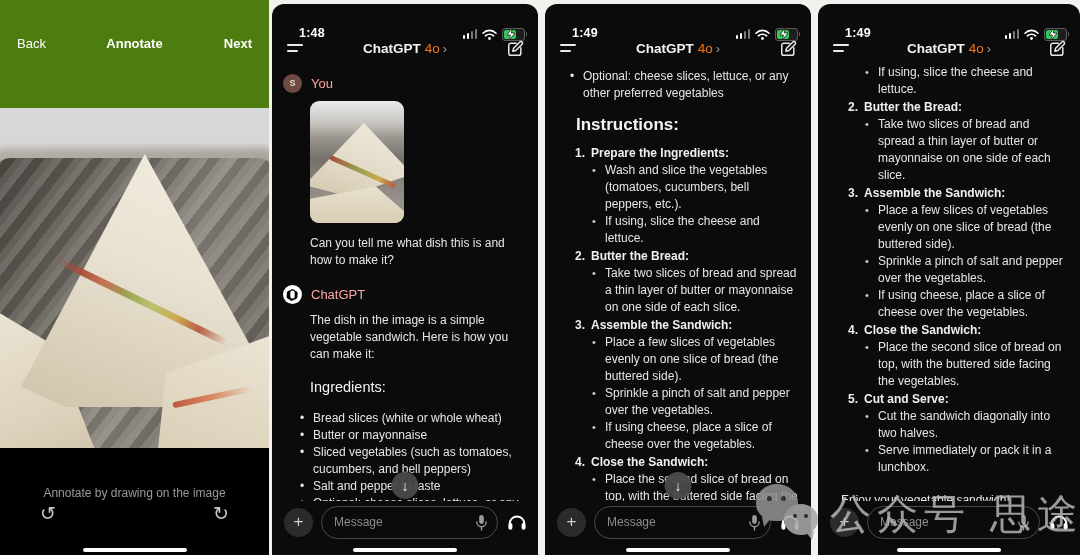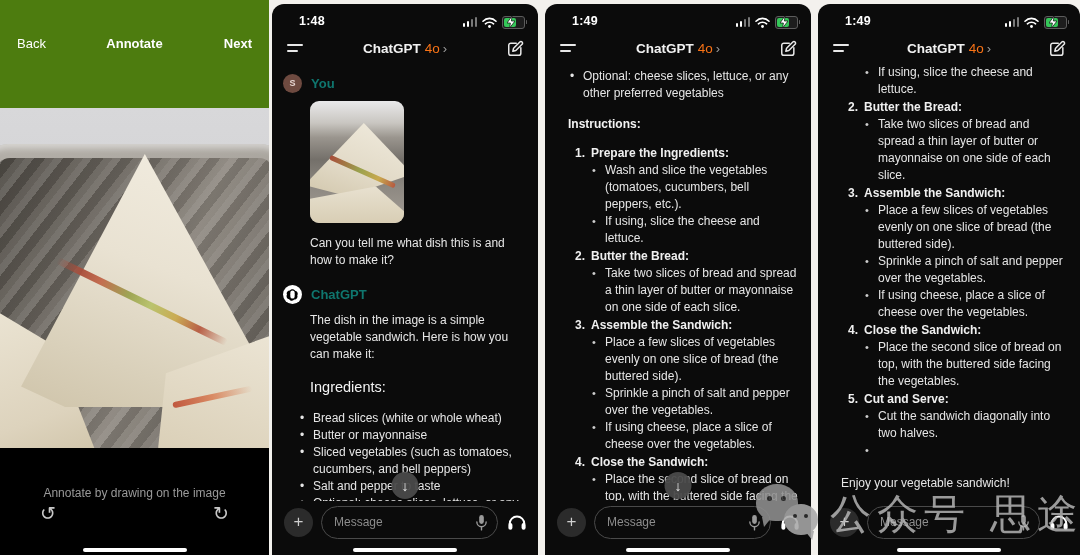--- a/index.html
+++ b/index.html
@@ -5,21 +5,21 @@
   html,body{margin:0;padding:0;}
   .stage{position:relative;width:1080px;height:555px;background:#f3f1ed;overflow:hidden;
          font-family:"Liberation Sans",sans-serif;-webkit-font-smoothing:antialiased;}
   
   .phone{position:absolute;top:4px;height:551px;background:#0b0b0b;border-radius:12px 12px 0 0;
          overflow:hidden;color:#ececec;}
   #p2{left:272px;width:266px}
   #p3{left:545px;width:266px}
   #p4{left:818px;width:262px}
   
-  .status{position:absolute;top:8px;left:0;right:0;height:20px}
+  .status{position:absolute;top:20px;left:0;right:0;height:20px}
   .time{position:absolute;left:27px;top:2px;font-size:12.5px;font-weight:700;color:#fff;letter-spacing:.2px}
   .sicons{position:absolute;right:13px;top:4px;display:flex;gap:5px;align-items:center}
   .cell{display:flex;align-items:flex-end;gap:1.5px;height:10px}
   .cell i{display:block;width:2.5px;background:#fff;border-radius:1px}
   .cell i:nth-child(1){height:4px}.cell i:nth-child(2){height:6px}
   .cell i:nth-child(3){height:8px;opacity:.45}.cell i:nth-child(4){height:10px;opacity:.45}
   .batt{position:relative;width:21px;height:10.5px;border:1px solid #5c5c5c;border-radius:3px;background:#1d1d1d}
   .batt .fill{position:absolute;left:1px;top:1px;bottom:1px;width:58%;background:#35c759;border-radius:2px}
   .batt .cap{position:absolute;right:-3px;top:3px;width:1.5px;height:4px;background:#5c5c5c;border-radius:1px}
   .batt svg{position:absolute;left:4px;top:-1px}
@@ -38,30 +38,30 @@
            font-size:12px;line-height:17px;color:#e6e6e6}
   .c-pad{padding:0 13px 0 23px}
   .line{display:flex;align-items:flex-start}
   .line .marker{flex:0 0 auto}
   .line.bullet .marker{width:13px;text-align:left;padding-left:2px}
   .line.num{margin-top:1px}
   .line.num .marker{min-width:17px;text-align:right;margin-right:6px;font-weight:700;color:#f0f0f0}
   .line.num .text{font-weight:700;color:#f0f0f0}
   .line.sub{padding-left:23px}
   .line.sub .marker{width:13px;font-size:11px;color:#cfcfcf;padding-left:1px}
-  .line.heading{font-weight:700;font-size:12px;margin:14px 0 12px;color:#f3f3f3}
+  .line.heading{font-weight:700;font-size:17px;margin:14px 8px 12px;color:#f3f3f3}
   .line.gap{height:14px}
   .line.plain{margin-top:2px}
   
   .row-ava{display:flex;align-items:center;gap:9px;margin:6px 0 8px 11px}
   .ava{width:19px;height:19px;border-radius:50%;display:flex;align-items:center;justify-content:center;
        font-size:9px;font-weight:700}
   .ava.user{background:#6e4a40;color:#e8d7d2}
   .ava.gpt{background:#fff;color:#000}
-  .who{font-weight:700;font-size:13px;color:#0f766e}
+  .who{font-weight:400;font-size:13px;color:#fca5a5}
   .msgblock{margin-left:38px;margin-right:14px}
   .thumb{width:94px;height:122px;border-radius:9px;margin:2px 0 12px 38px;position:relative;overflow:hidden;
          background:linear-gradient(180deg,#e9e9ea 0,#c9c6c1 18%,#9a958e 30%,#74706a 48%,#8d8881 70%,#a49e96 100%)}
   .ing-head{font-weight:400;font-size:14.5px;margin:16px 0 14px 38px;color:#f3f3f3}
   .s2list{margin-left:26px;margin-right:12px}
   
   .scrollbtn{position:absolute;bottom:56px;left:50%;transform:translateX(-50%);width:27px;height:27px;
              border-radius:50%;background:rgba(74,74,74,.95);display:flex;align-items:center;justify-content:center;
              color:#ededed;font-size:14px;z-index:5;box-shadow:0 0 0 1px rgba(0,0,0,.25)}
   
@@ -454,20 +454,21 @@
         <div class="line num">
           <span class="marker">5.</span>
           <span class="text">Cut and Serve:</span>
         </div>
         <div class="line sub">
           <span class="marker">•</span>
           <span class="text">Cut the sandwich diagonally into two halves.</span>
         </div>
         <div class="line sub">
           <span class="marker">•</span>
+          <span class="text">Serve immediately or pack it in a lunchbox.</span>
         </div>
         <div class="line gap"></div>
         <div class="line plain">
           <span class="text">Enjoy your vegetable sandwich!</span>
         </div>
       </div>
     <div class="inputbar">
       <span class="plusbtn">+</span>
       <span class="pill">
         <span>Message</span>

